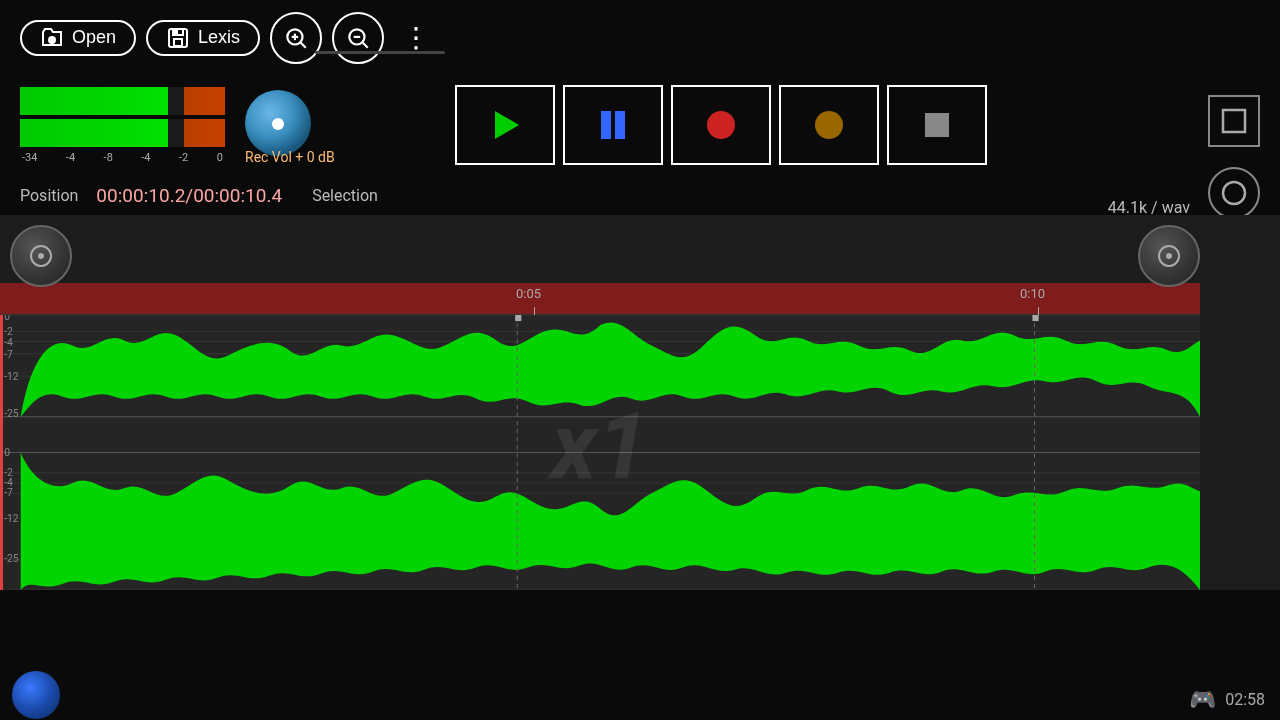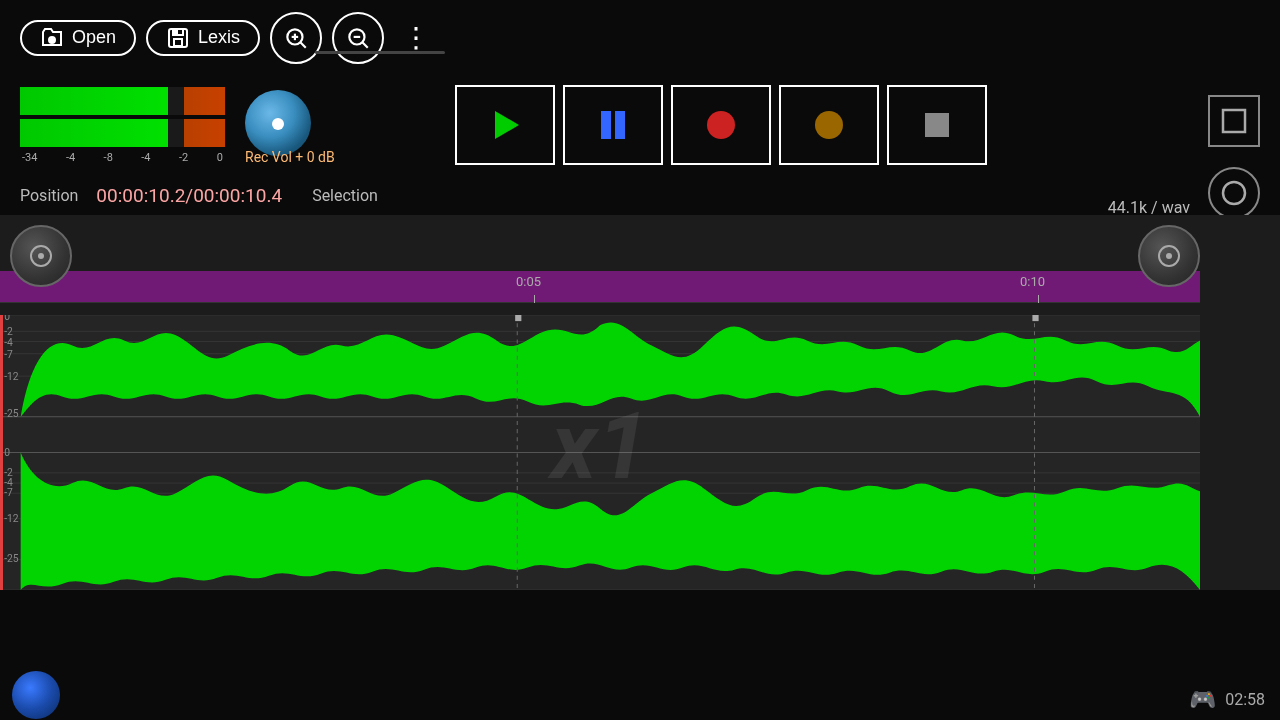--- a/index.html
+++ b/index.html
@@ -428,21 +428,21 @@
     </svg>
   </div>
 
   <div class="marker-right">
     <svg width="30" height="30" viewBox="0 0 30 30">
       <circle cx="15" cy="15" r="10" fill="none" stroke="#aaa" stroke-width="2"></circle>
       <circle cx="15" cy="15" r="3" fill="#aaa"></circle>
     </svg>
   </div>
 
-  <div style="position:absolute; top:56px; left:0; right:80px; height:32px; background:#701a75; border-bottom:1px solid #333;">
+  <div style="position:absolute; top:68px; left:0; right:80px; height:32px; background:#7f1d1d; border-bottom:1px solid #333;">
 
     <span style="position:absolute; left:43%; color:#aaa; font-size:13px; top:3px;">0:05</span>
     <span style="position:absolute; left:calc(43% + 18px); top:24px; width:1px; height:8px; background:#aaa; display:block;"></span>
 
     <span style="position:absolute; left:85%; color:#aaa; font-size:13px; top:3px;">0:10</span>
     <span style="position:absolute; left:calc(85% + 18px); top:24px; width:1px; height:8px; background:#aaa; display:block;"></span>
   </div>
 
   <svg style="position:absolute; top:100px; left:0; width:calc(100% - 80px); height:calc(100% - 100px); background:#252525;" viewBox="0 0 1160 270" preserveAspectRatio="none">
 

